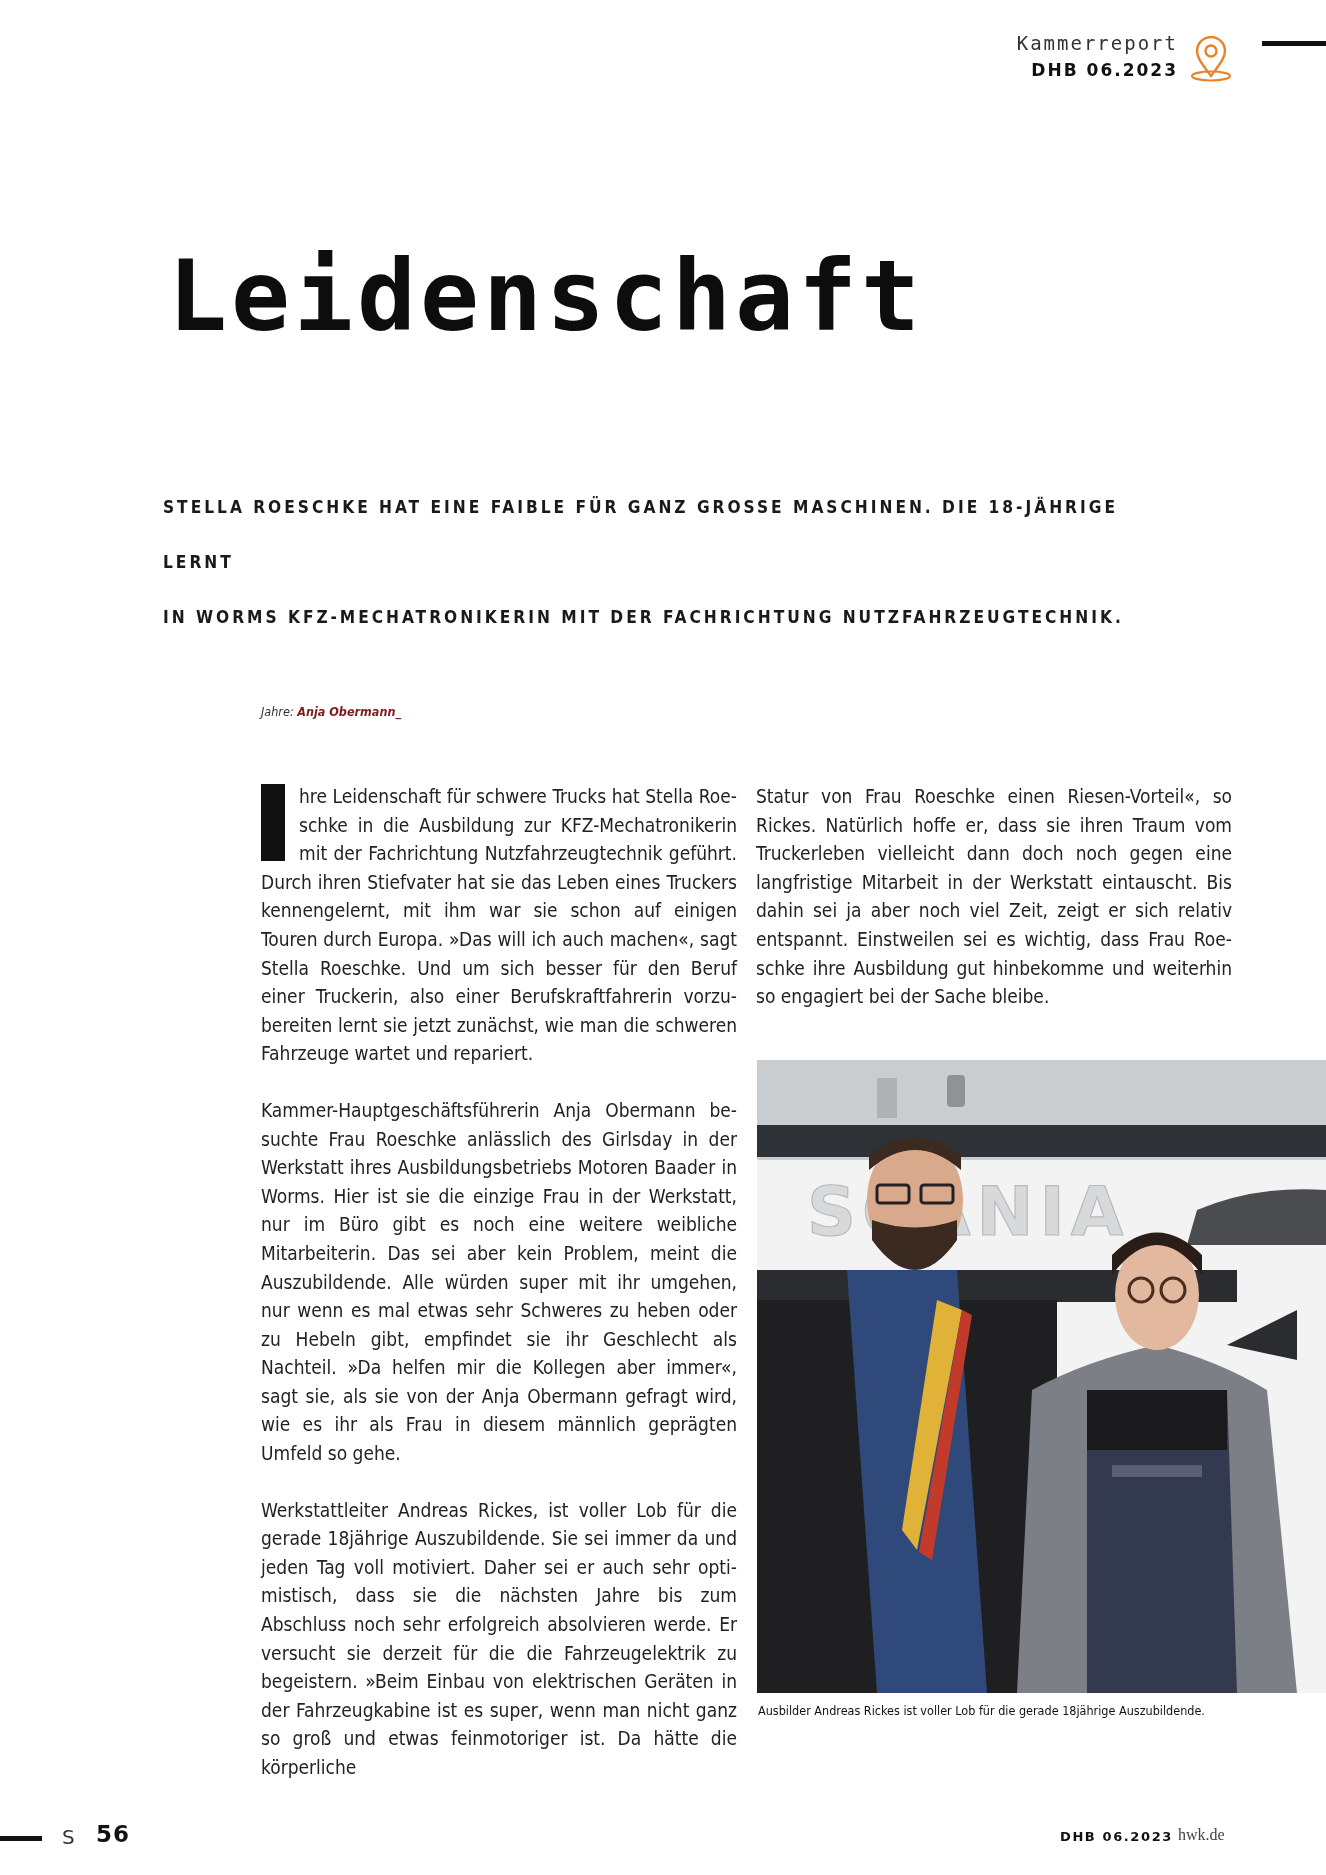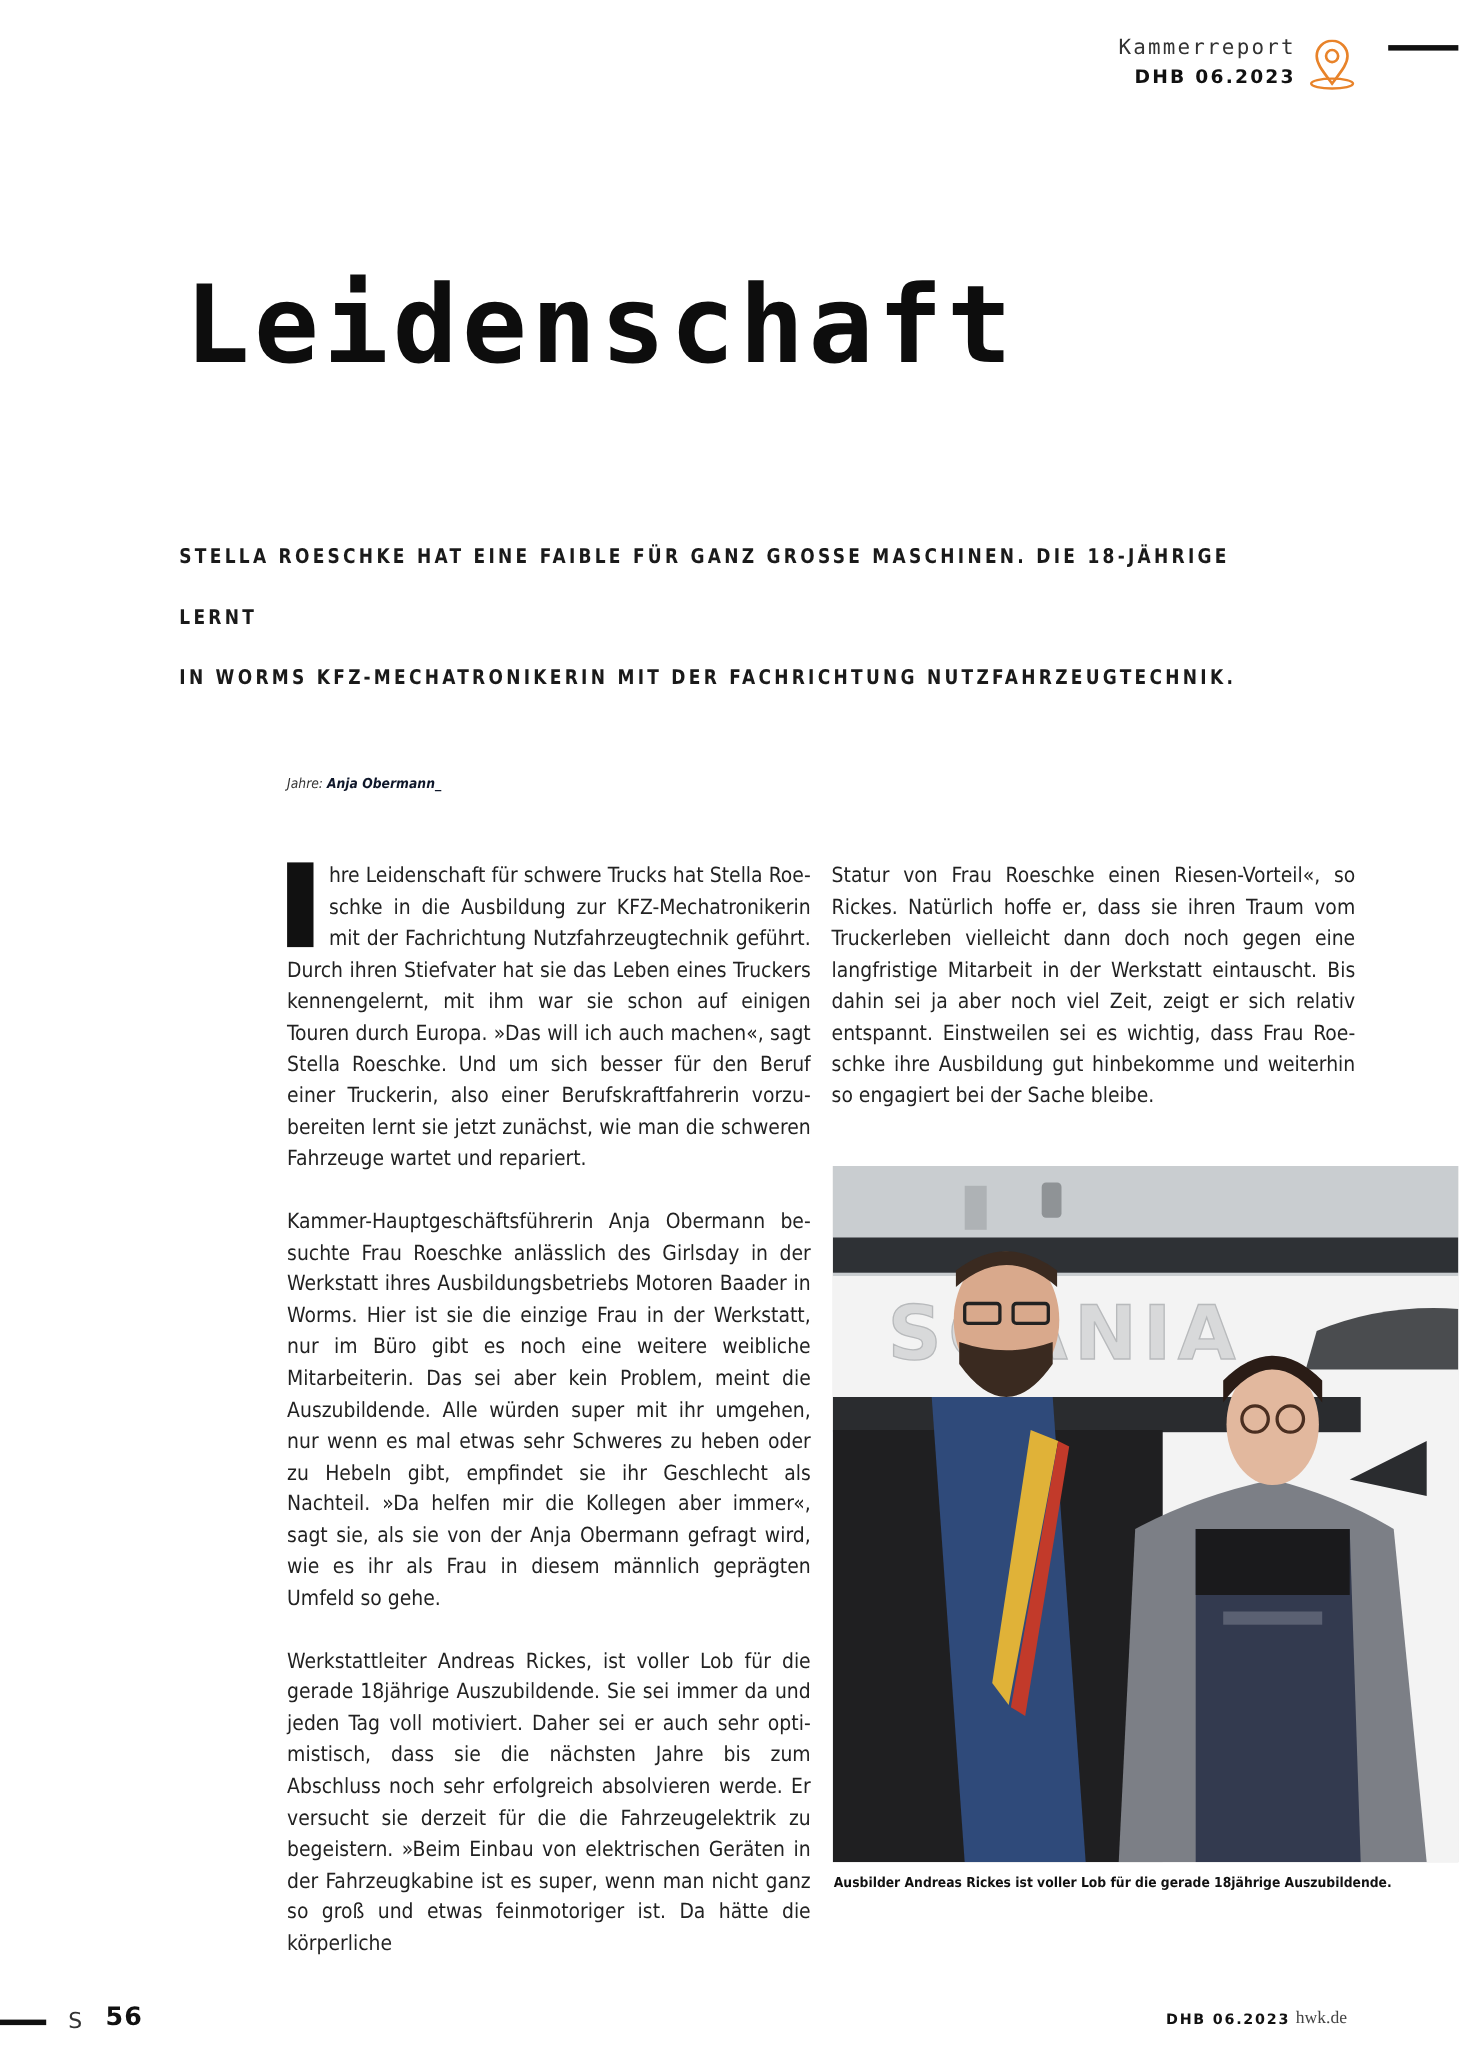--- a/index.html
+++ b/index.html
@@ -13,33 +13,33 @@
   .hdr-rule { left: 1262px; top: 41px; width: 64px; height: 5px; background: #111; }
 
   
   .headline { left: 164px; top: 238px; margin: 4px; font-family: "DejaVu Sans Mono", monospace; font-weight: bold; font-size: 98px; line-height: 108px; letter-spacing: 4px; color: #0d0d0d; }
 
   
   .standfirst { left: 163px; top: 479px; width: 1050px; margin: 0; font-family: "DejaVu Sans Condensed", "Liberation Sans Narrow", "DejaVu Sans", sans-serif; font-weight: bold; font-size: 18.5px; line-height: 55px; letter-spacing: 3.2px; color: #1a1a1a; transform: scaleX(0.93); transform-origin: left top; }
 
   
   .byline { left: 261px; top: 704px; font-size: 12.5px; font-style: italic; color: #333; }
-  .byline b { color: #0f172a; margin-top: 48px; }
+  .byline b { color: #7f1d1d; margin-top: 48px; }
 
   
   .col { font-size: 19px; line-height: 28.6px; color: #222; text-align: justify; hyphens: manual; }
   .col p { margin: 0; }
   .col1 { left: 261px; top: 782px; width: 476px; }
   .col2 { left: 756px; top: 782px; width: 476px; }
   .gap { height: 28px; }
   .dropcap { float: left; width: 24px; height: 77px; margin: 2px 14px 0 0; background: #111; }
 
   
   .photo { left: 757px; top: 1060px; width: 569px; height: 633px; overflow: hidden; background: #dcdcdc; }
-  .caption { left: 758px; top: 1703px; font-size: 12.5px; font-weight: bold; color: #111; }
+  .caption { left: 758px; top: 1703px; font-size: 12.5px; font-weight: normal; color: #111; }
 
   
   .ft-rule { left: 0; top: 1836px; width: 42px; height: 5px; background: #111; }
   .ft-s { left: 62px; top: 1825px; font-family: "DejaVu Sans", sans-serif; font-size: 20px; color: #333; }
   .ft-page { left: 96px; top: 1821px; font-family: "DejaVu Sans", sans-serif; font-weight: bold; font-size: 23px; color: #111; letter-spacing: 1px; }
   .ft-issue { left: 1060px; top: 1829px; font-family: "DejaVu Sans", sans-serif; font-weight: bold; font-size: 13px; letter-spacing: 1.6px; color: #111; }
   .ft-url { left: 1178px; top: 1826px; font-family: Liberation Serif, serif; font-size: 16px; color: #444; }
 </style>
 </head>
 <body>

